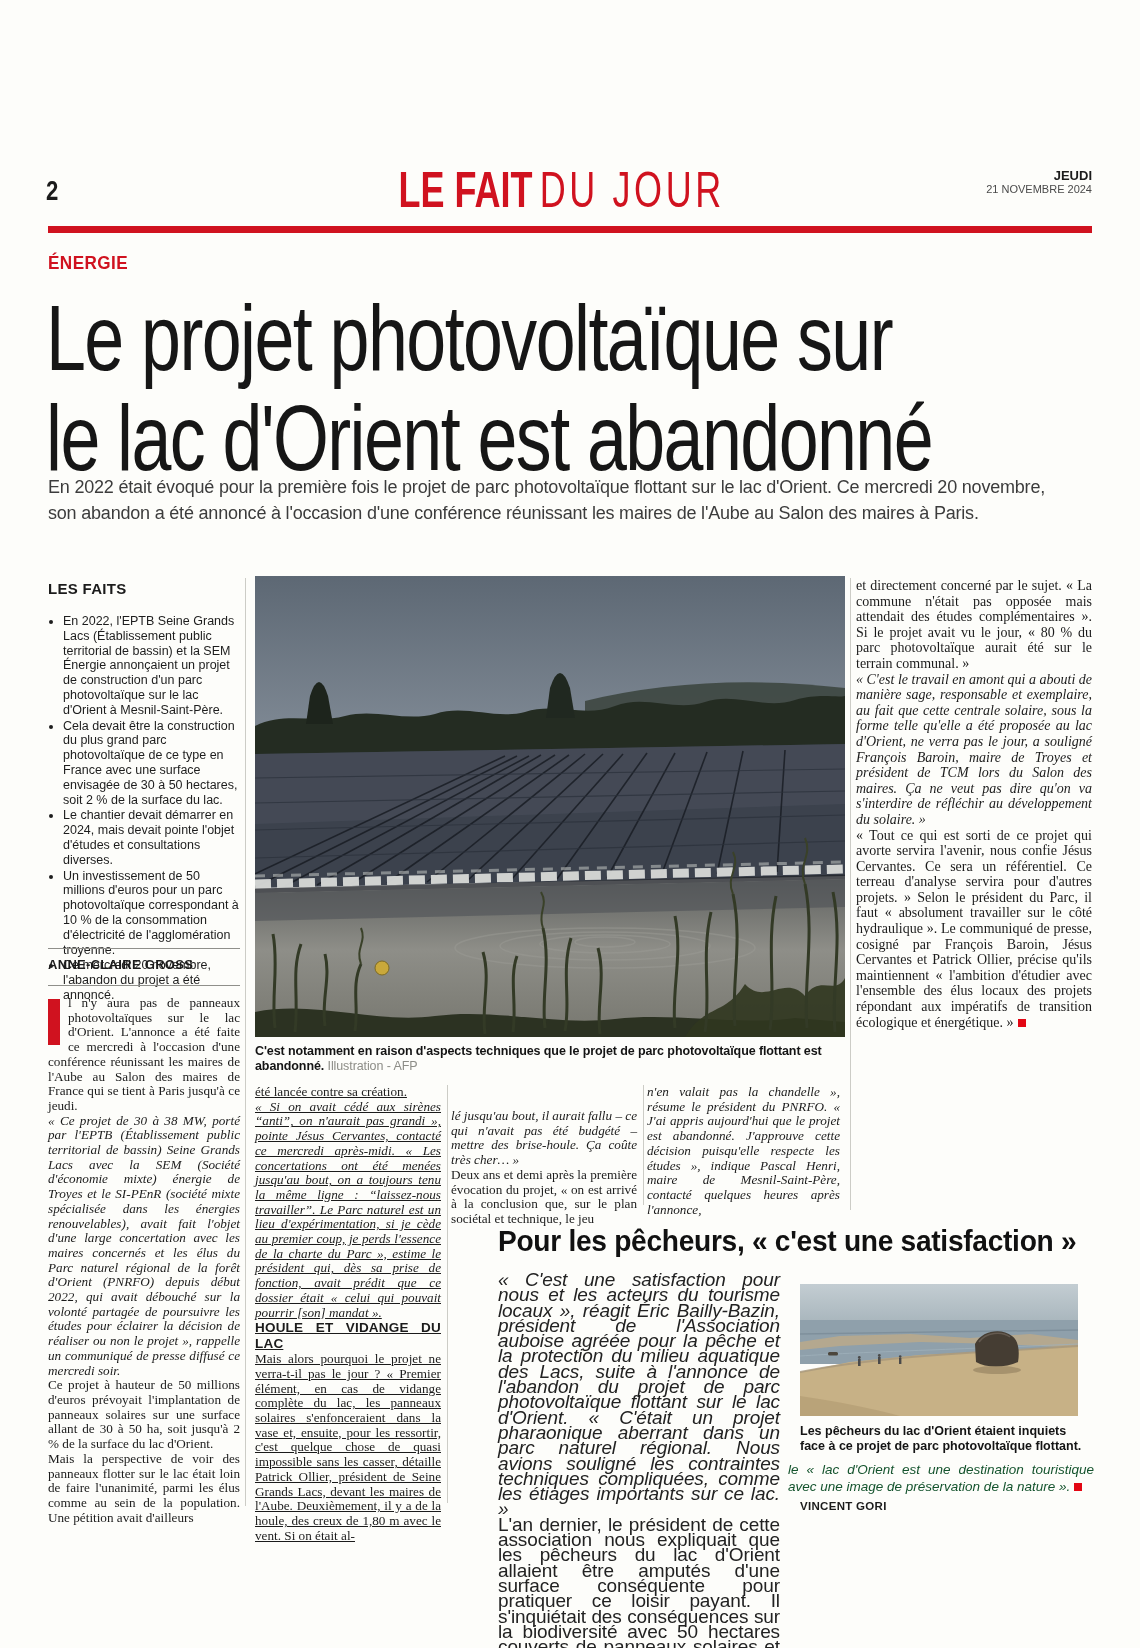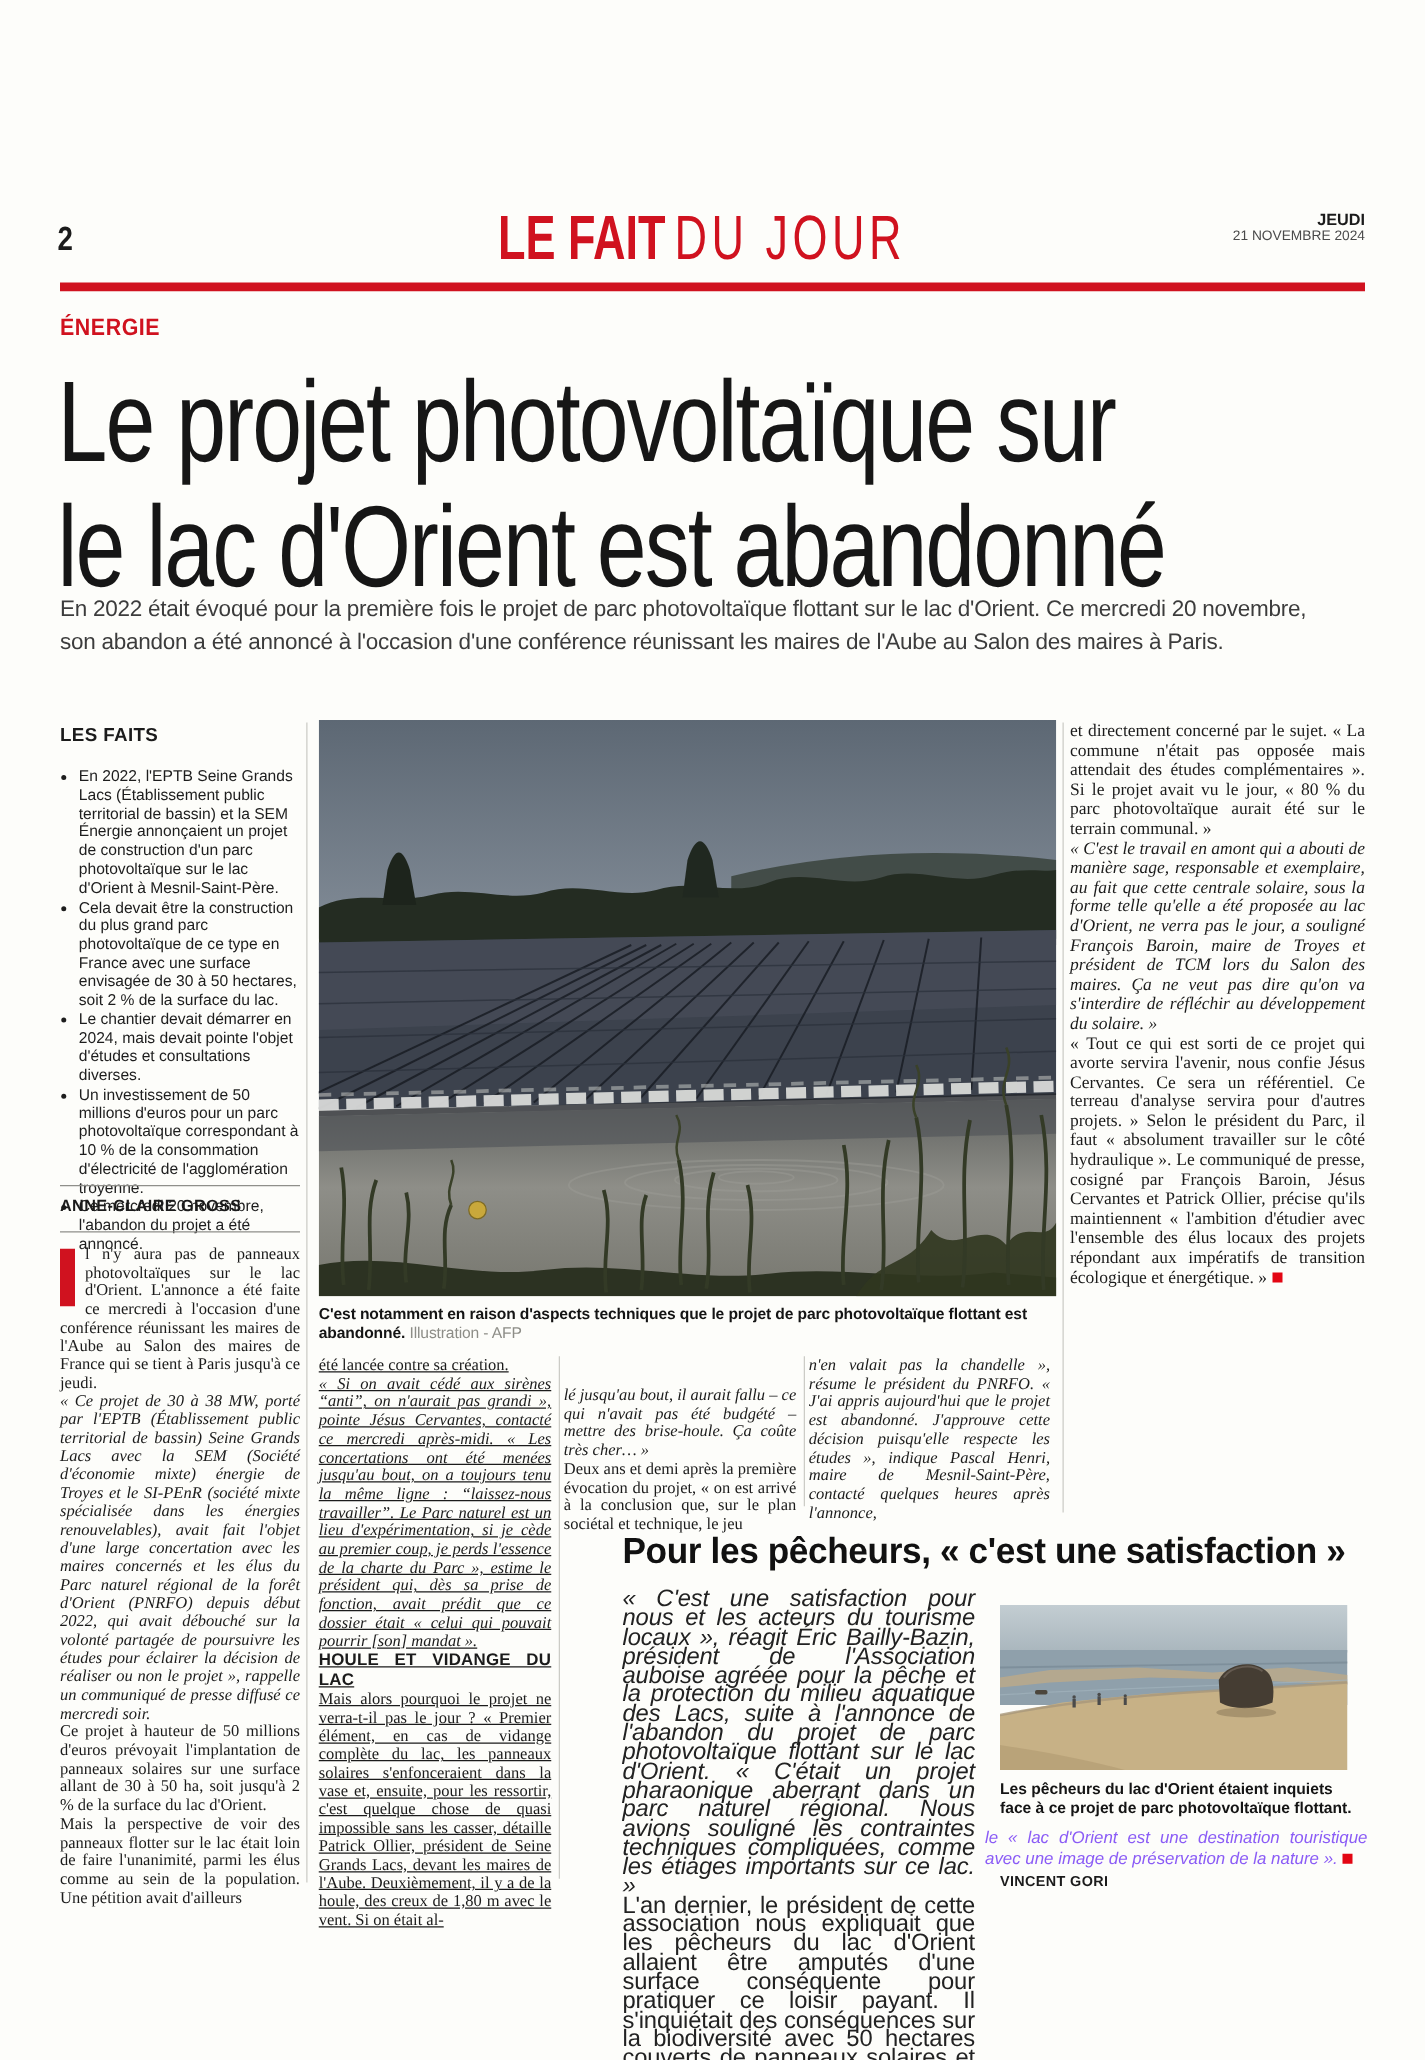--- a/index.html
+++ b/index.html
@@ -61,21 +61,21 @@
   .main-photo{left:255px;top:576px;width:590px;height:461px;}
   .main-photo svg,.sub-photo svg{display:block;width:100%;height:100%;}
   .main-caption{left:255px;top:1044px;width:590px;font:700 12.5px/15px "Liberation Sans",sans-serif;color:#141414;letter-spacing:-.1px;}
   .credit{font-weight:400;color:#8d8d87;}
 
   
   .sub-headline{left:498px;top:1224px;font:700 29px/34px "Liberation Sans",sans-serif;color:#111;transform:scaleX(.97);transform-origin:0 0;white-space:nowrap;letter-spacing:-.3px;}
   .sub-col{left:498px;top:1272px;width:282px;font-family:"Liberation Sans",sans-serif;font-size:19px;line-height:15.3px;letter-spacing:-.1px;color:#222;}
   .sub-photo{left:800px;top:1284px;width:278px;height:132px;}
   .sub-caption{left:800px;top:1424px;width:282px;font:700 12.5px/15px "Liberation Sans",sans-serif;color:#141414;}
-  .sub-closing{left:788px;top:1462px;width:306px;font-family:"Liberation Sans",sans-serif;font-style:italic;font-size:13.5px;line-height:16.5px;color:#8b5cf6;}
+  .sub-closing{left:788px;top:1462px;width:306px;font-family:"Liberation Sans",sans-serif;font-style:italic;font-size:13.5px;line-height:16.5px;color:#14532d;}
   .sub-byline{left:800px;top:1500px;font:700 11.5px "Liberation Sans",sans-serif;letter-spacing:.3px;}
 
   .endmark{display:inline-block;width:8px;height:8px;background:#e30613;margin-left:4px;}
 </style>
 </head>
 <body>
 
 <div class="page">
 
   <div class="abs pagenum">2</div>

